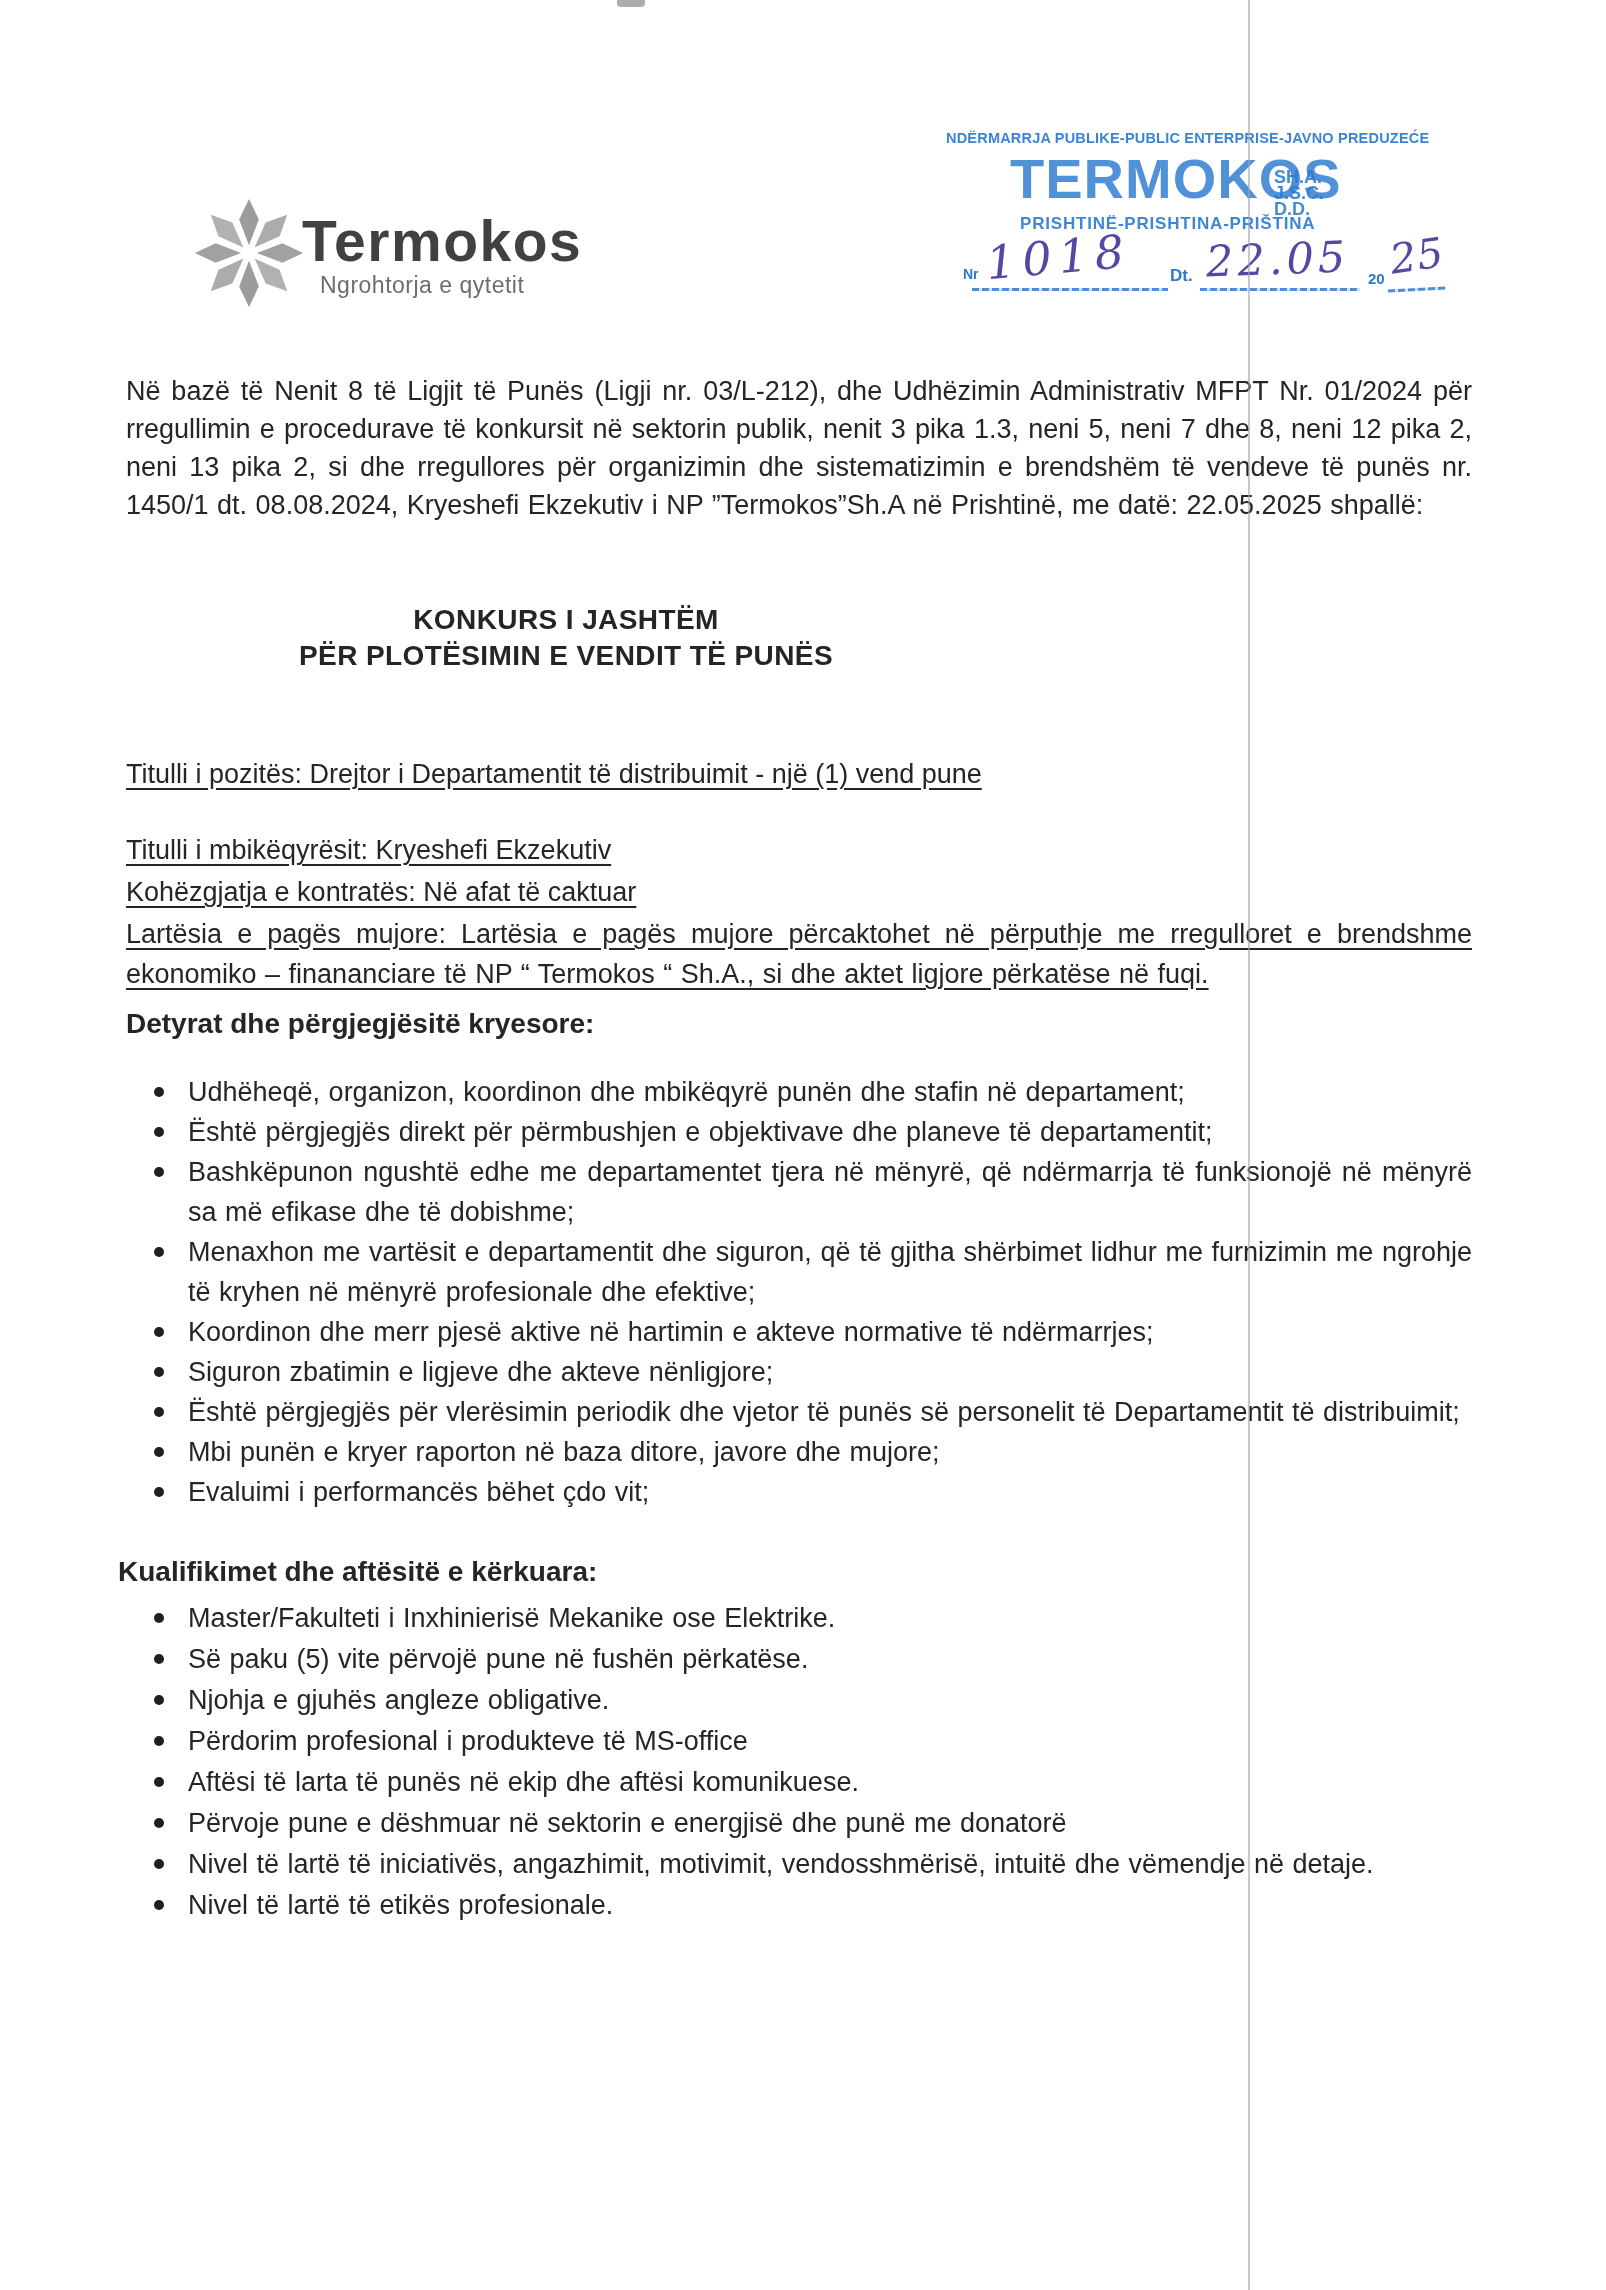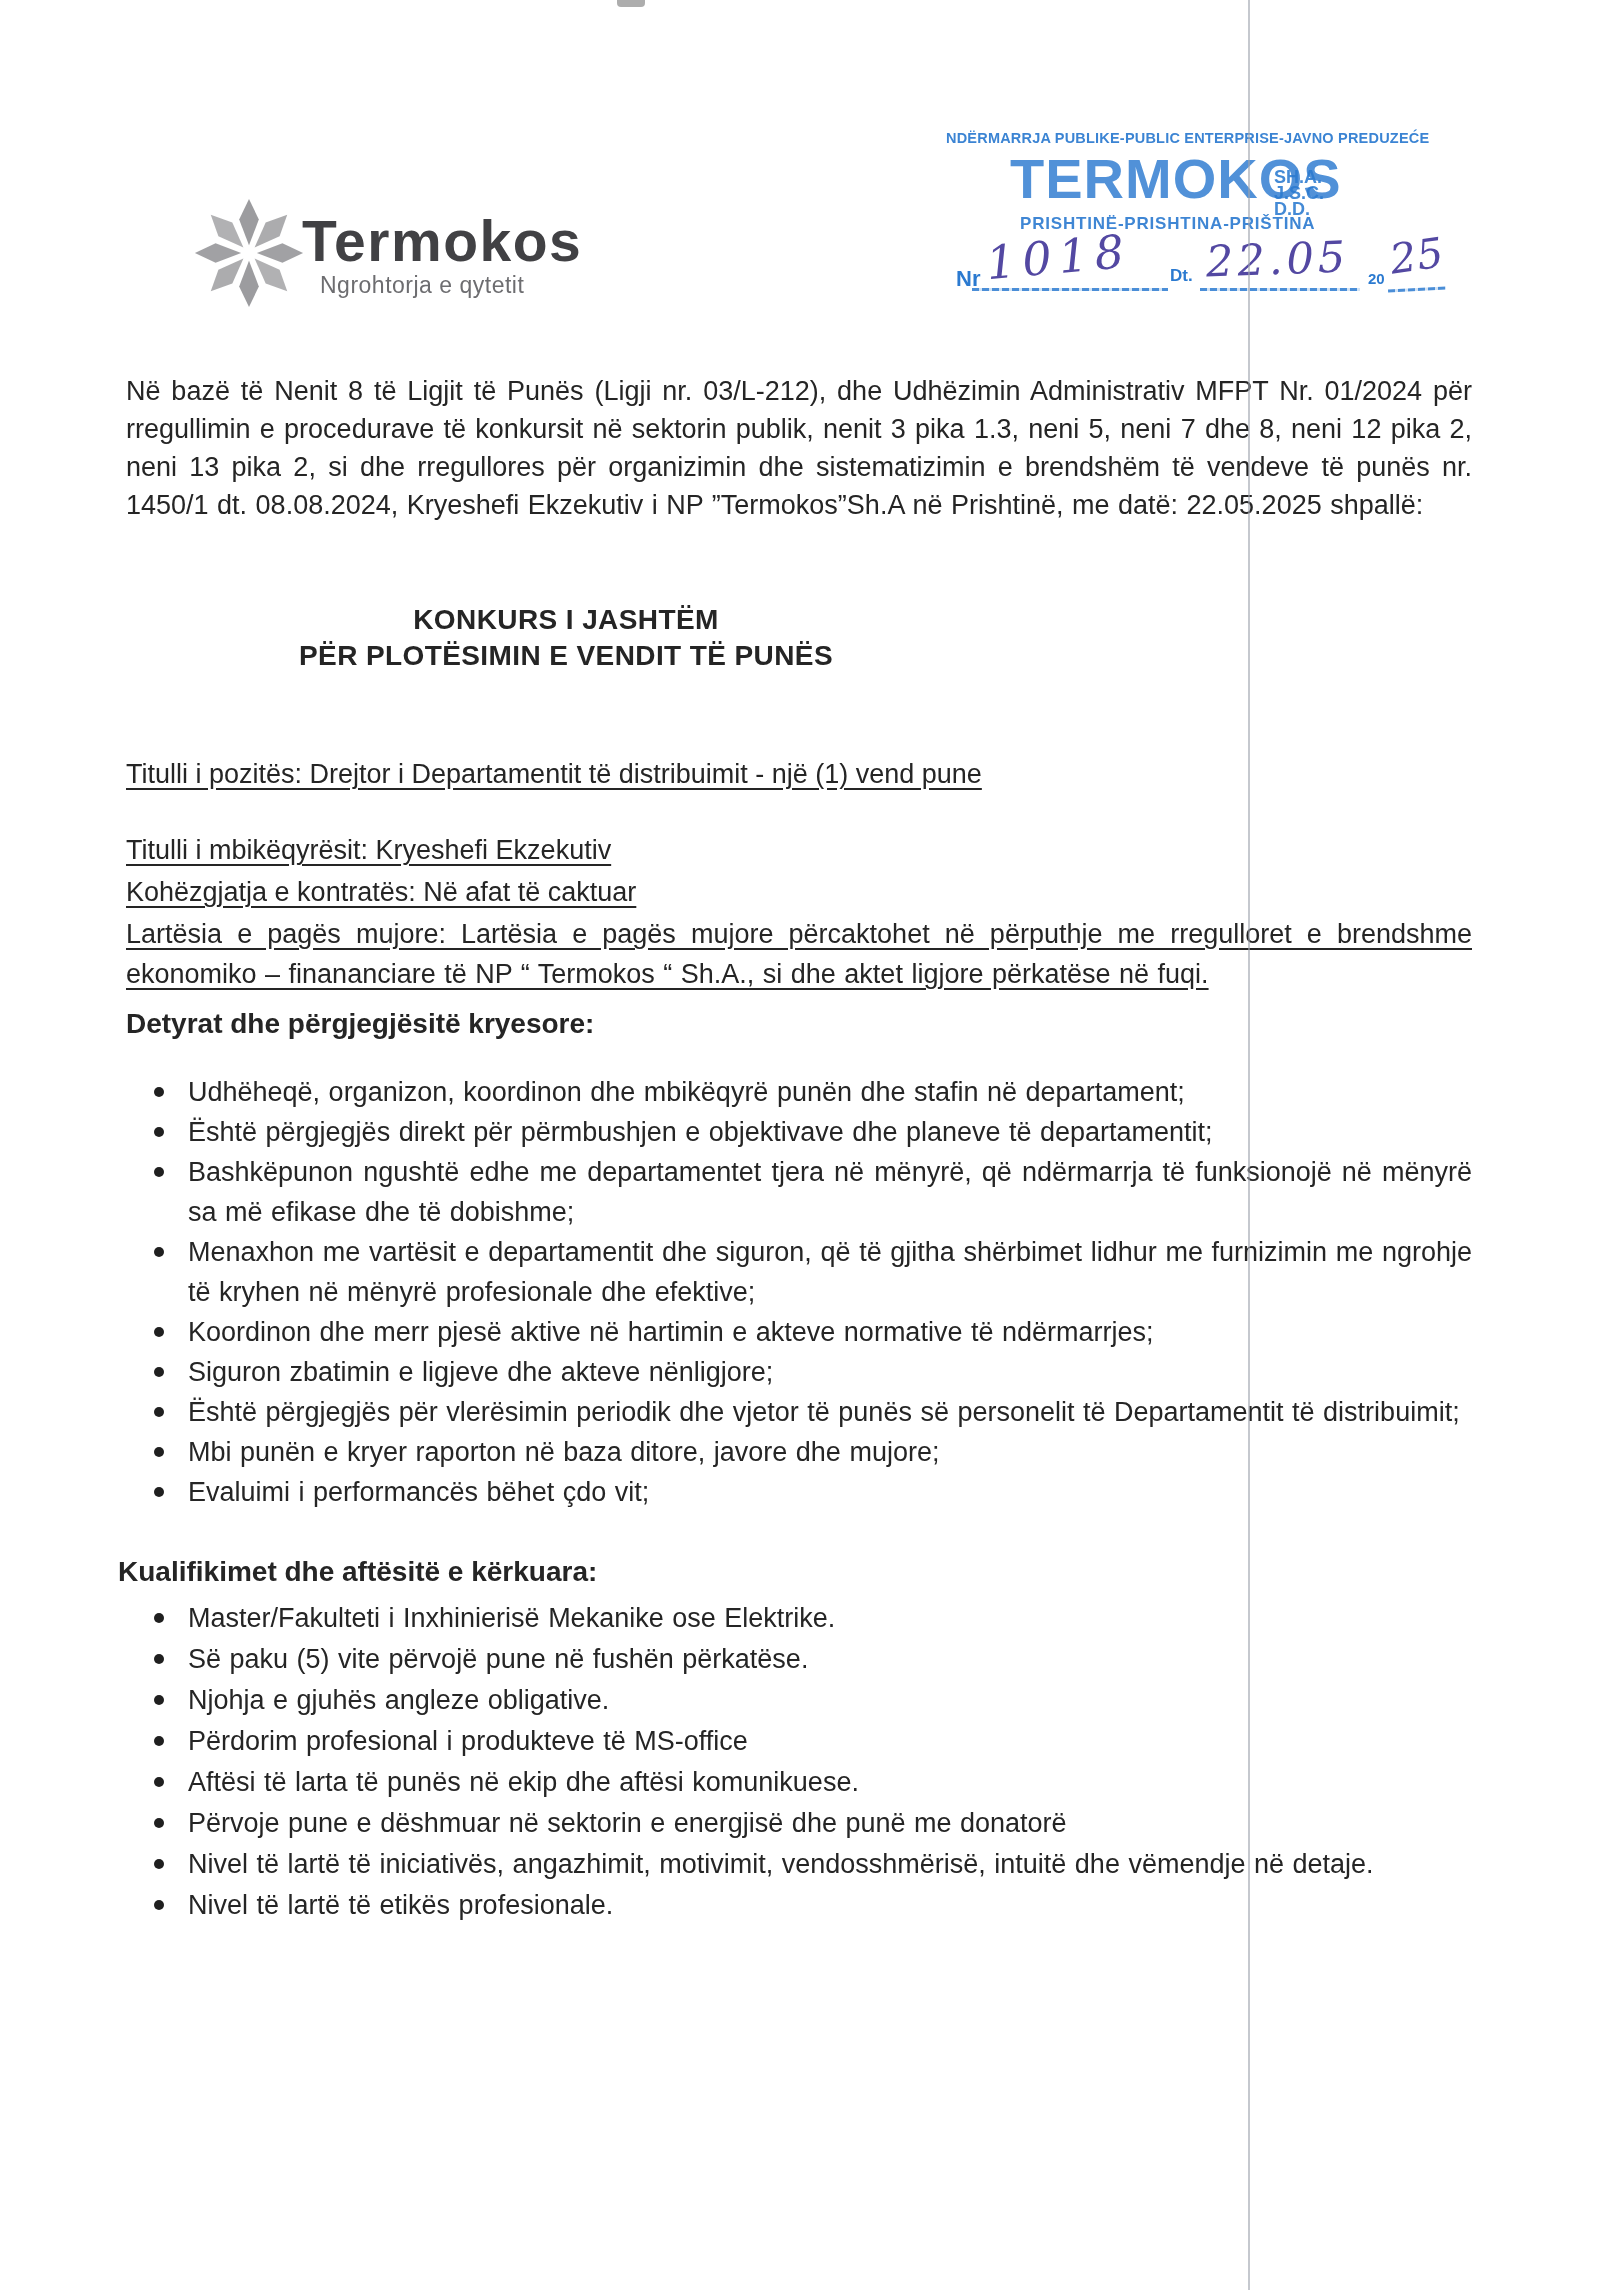--- a/index.html
+++ b/index.html
@@ -24,21 +24,21 @@
   .stamp *{color:#2b7ad0;}
   .stamp-line1{position:absolute;left:8px;top:0;width:460px;font-size:14.5px;
     font-weight:700;letter-spacing:.2px;white-space:nowrap;opacity:.92;}
   .stamp-company{position:absolute;left:72px;top:16px;font-size:56px;font-weight:700;
     letter-spacing:1px;opacity:.82;}
   .stamp-abbr{position:absolute;left:336px;top:39px;line-height:16px;font-size:18px;
     font-weight:700;opacity:.88;}
   .stamp-cities{position:absolute;left:82px;top:84px;font-size:17px;font-weight:700;
     letter-spacing:.8px;opacity:.9;}
   .stamp-footer{position:absolute;left:0;top:108px;width:480px;height:60px;}
-  .nr-label{position:absolute;left:18px;top:28px;font-size:22px;font-weight:700;}
+  .nr-label{position:absolute;left:25px;top:28px;font-size:14px;font-weight:700;}
   .dt-label{position:absolute;left:232px;top:28px;font-size:17px;font-weight:700;}
   .yy-label{position:absolute;left:430px;top:32px;font-size:15px;font-weight:700;}
   .stamp-rule{position:absolute;height:3px;
     background:repeating-linear-gradient(90deg,#2b7ad0 0 7px,rgba(43,122,208,.25) 7px 10px);
     opacity:.85;}
   .rule-nr{left:34px;top:50px;width:196px;}
   .rule-dt{left:262px;top:50px;width:160px;}
   .rule-yy{left:450px;top:50px;width:58px;transform:rotate(-3deg);}
   .hand{font-family:"DejaVu Serif",serif;font-style:italic;font-weight:400;
     color:#5348a2 !important;}

